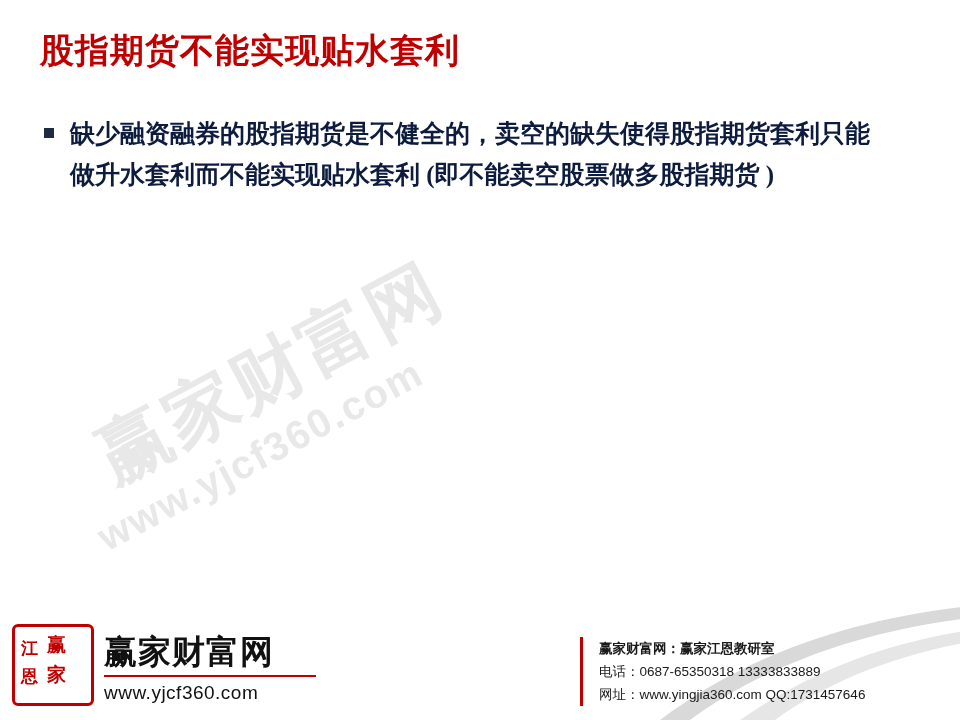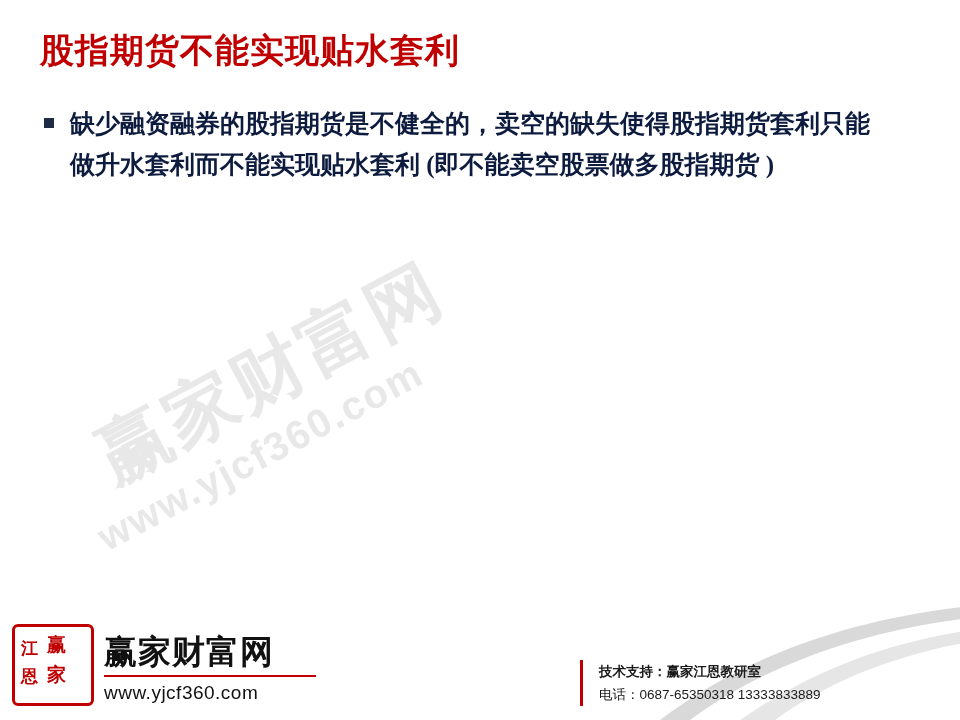--- a/index.html
+++ b/index.html
@@ -66,21 +66,21 @@
     letter-spacing: 1px;
     z-index: 3;
     font-family: "Liberation Serif", "DejaVu Serif", serif;
     text-align: right;
   }
 
   
   .body {
     position: absolute;
     left: 44px;
-    top: 104px;
+    top: 114px;
     width: 880px;
     z-index: 3;
   }
   .bullet {
     position: relative;
     display: flex;
     align-items: flex-start;
     margin-bottom: 40px;
   }
   .bullet-marker {
@@ -234,19 +234,20 @@
       </div>
     </div>
 
     <div class="brand">
       <div class="brand-name">赢家财富网</div>
       <div class="brand-rule"></div>
       <div class="brand-url">www.yjcf360.com</div>
     </div>
 
     <div class="contact">
-      <div class="contact-line bold">技术支持：赢家江恩教研室</div>
+      <div class="contact-line bold">赢家财富网：赢家江恩教研室</div>
       <div class="contact-line">电话：0687-65350318  13333833889</div>
+      <div class="contact-line">网址：www.yingjia360.com  QQ:1731457646</div>
     </div>
 
   </div>
 
 </div>
 
 </body></html>

